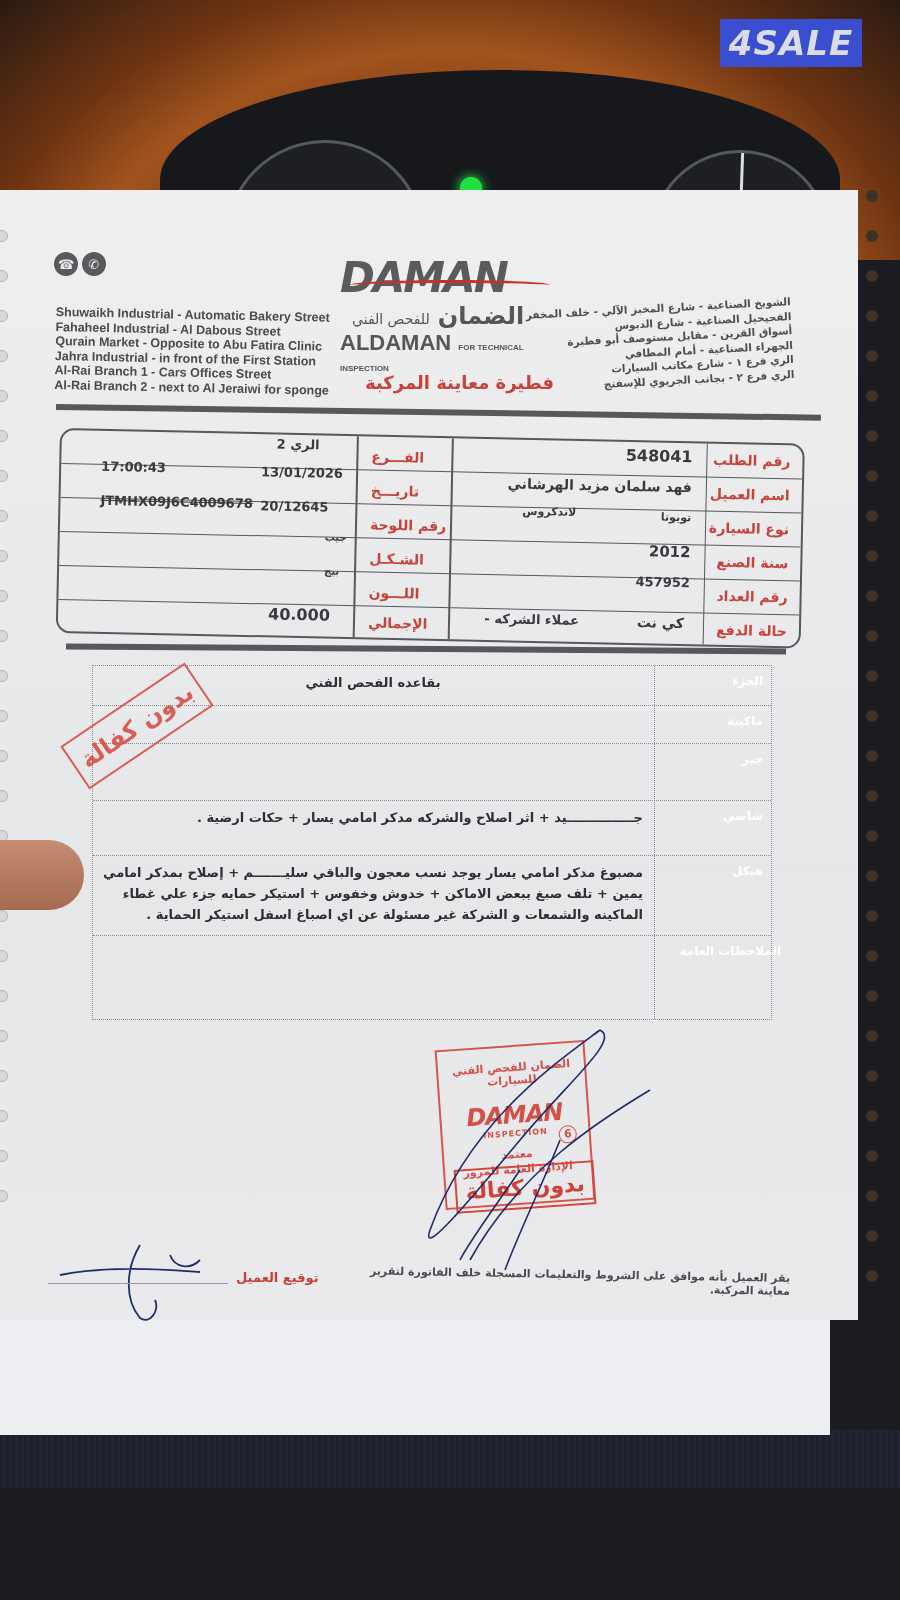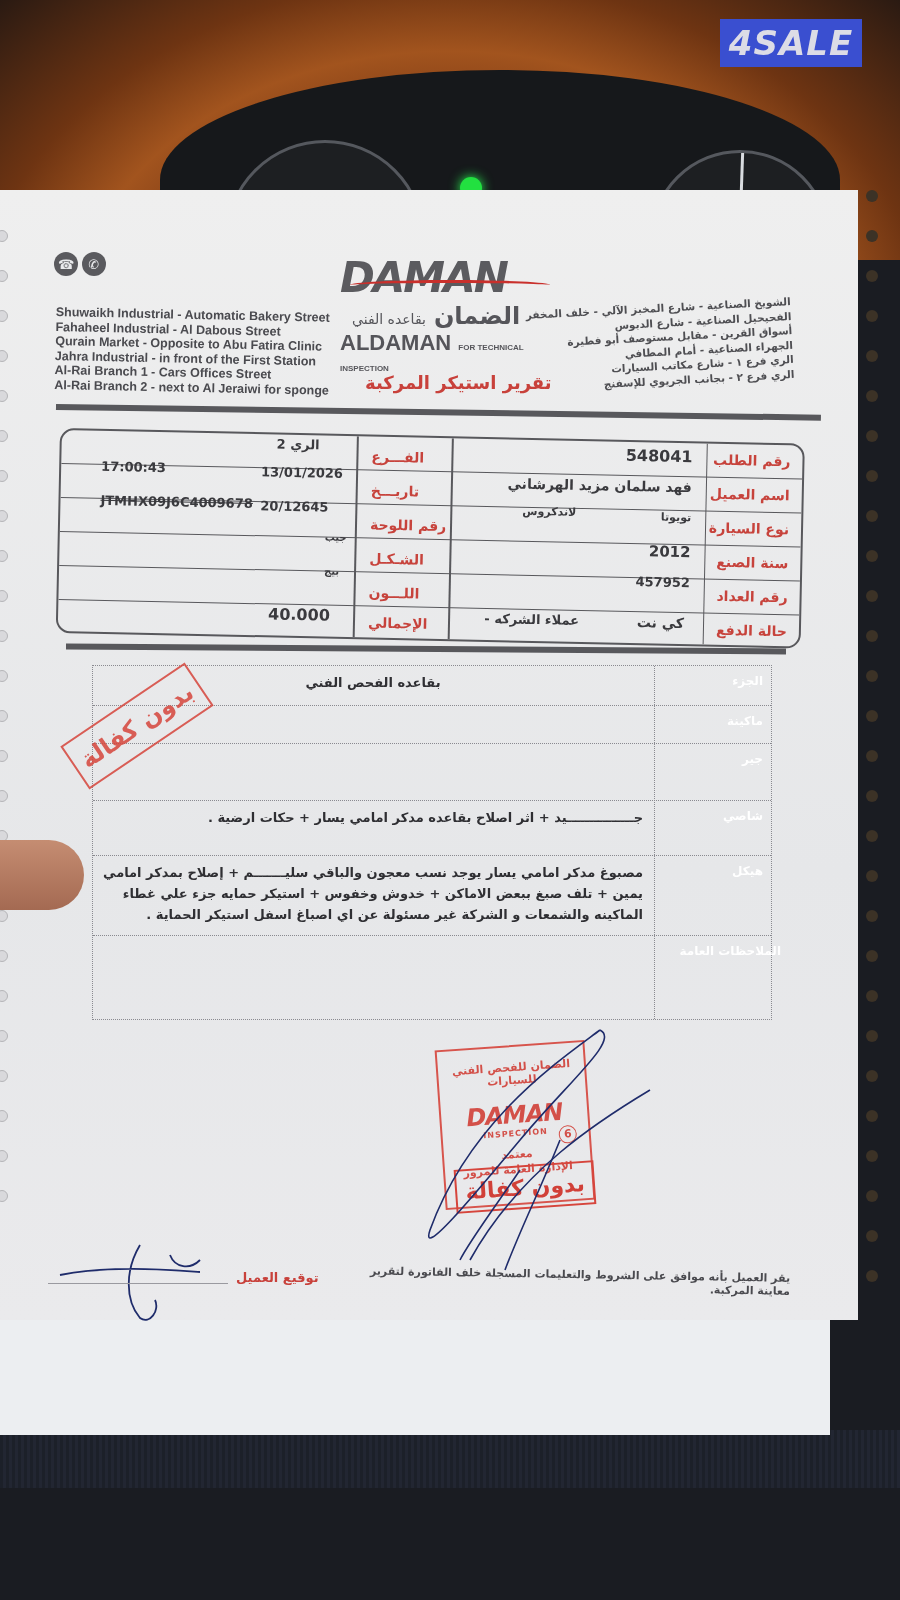--- a/index.html
+++ b/index.html
@@ -181,29 +181,29 @@
       <div>Al-Rai Branch 2 - next to Al Jeraiwi for sponge</div>
     </div>
 
     <div class="logo">
       <div class="daman">
         <span>DAMAN</span>
         <div class="swoosh"></div>
       </div>
       <div class="ar-line">
         <span class="ar-big">الضمان</span>
-        <span class="ar-small">بقاعده الفني</span>
+        <span class="ar-small">للفحص الفني</span>
       </div>
       <div>
         <span class="aldaman">ALDAMAN</span>
         <span class="tech">FOR TECHNICAL INSPECTION</span>
       </div>
     </div>
 
-    <div class="report-title">تقرير استيكر المركبة</div>
+    <div class="report-title">فطيرة معاينة المركبة</div>
 
     <div class="branches-ar">
       <div>الشويخ الصناعية - شارع المخبز الآلي - خلف المخفر</div>
       <div>الفحيحيل الصناعية - شارع الدبوس</div>
       <div>أسواق القرين - مقابل مستوصف أبو فطيرة</div>
       <div>الجهراء الصناعية - أمام المطافي</div>
       <div>الري فرع ١ - شارع مكاتب السيارات</div>
       <div>الري فرع ٢ - بجانب الجريوي للإسفنج</div>
     </div>
 
@@ -266,21 +266,21 @@
         <span class="note head">بقاعده الفحص الفني</span>
       </div>
       <div class="nrow" style="top:40px;height:38px">
         <span class="part">ماكينة</span>
       </div>
       <div class="nrow" style="top:78px;height:57px">
         <span class="part">جير</span>
       </div>
       <div class="nrow" style="top:135px;height:55px">
         <span class="part">شاصي</span>
-        <span class="note">جـــــــــــــــيد + اثر اصلاح بقاعده مدكر امامي يسار + حكات ارضية .</span>
+        <span class="note">جـــــــــــــــيد + اثر اصلاح والشركه مدكر امامي يسار + حكات ارضية .</span>
       </div>
       <div class="nrow" style="top:190px;height:80px">
         <span class="part">هيكل</span>
         <span class="note">مصبوغ مدكر امامي يسار يوجد نسب معجون والباقي سليـــــــم + إصلاح بمدكر امامي يمين + تلف صبغ ببعض الاماكن + خدوش وخفوس + استيكر حمايه جزء علي غطاء الماكينه والشمعات و الشركة غير مسئولة عن اي اصباغ اسفل استيكر الحماية .</span>
       </div>
       <div class="nrow" style="top:270px;height:85px;border-bottom:none">
         <span class="part" style="width:120px;right:-10px">الملاحظات العامة</span>
       </div>
     </div>
 

